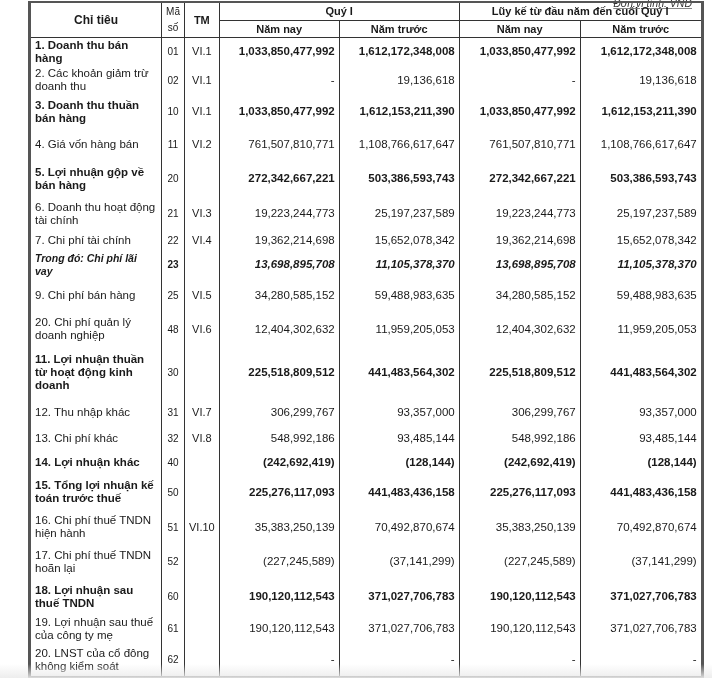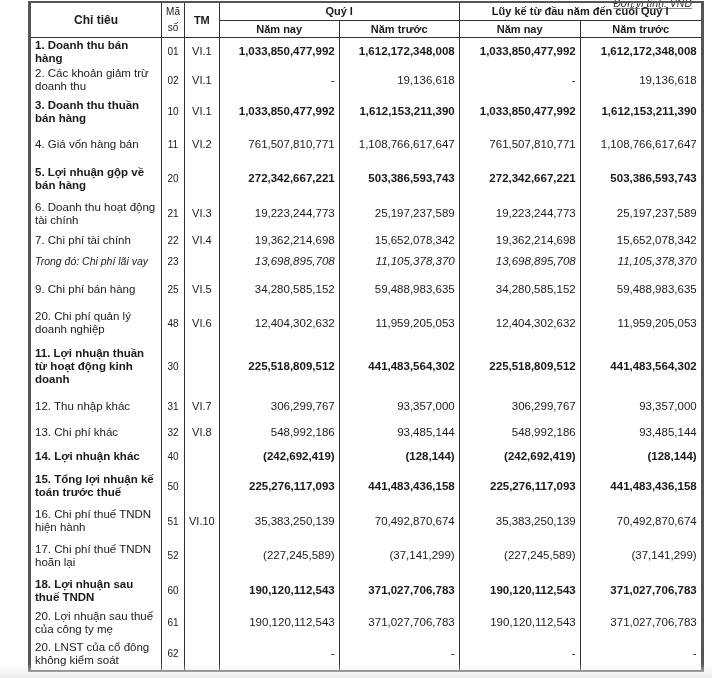--- a/index.html
+++ b/index.html
@@ -138,21 +138,21 @@
       </tr>
       <tr class="normal" style="height: 22px;">
         <td class="label">7. Chi phí tài chính</td>
         <td class="code">22</td>
         <td class="tm">VI.4</td>
         <td class="num">19,362,214,698</td>
         <td class="num">15,652,078,342</td>
         <td class="num">19,362,214,698</td>
         <td class="num">15,652,078,342</td>
       </tr>
-      <tr class="italic" style="height: 20px;">
+      <tr class="italic" style="height: 20px; font-weight: bold;">
         <td class="label">Trong đó: Chi phí lãi vay</td>
         <td class="code">23</td>
         <td class="tm"></td>
         <td class="num">13,698,895,708</td>
         <td class="num">11,105,378,370</td>
         <td class="num">13,698,895,708</td>
         <td class="num">11,105,378,370</td>
       </tr>
       <tr class="normal" style="height: 35px;">
         <td class="label">9. Chi phí bán hàng</td>
@@ -238,21 +238,21 @@
       <tr class="bold" style="height: 34px;">
         <td class="label">18. Lợi nhuận sau thuế TNDN</td>
         <td class="code">60</td>
         <td class="tm"></td>
         <td class="num">190,120,112,543</td>
         <td class="num">371,027,706,783</td>
         <td class="num">190,120,112,543</td>
         <td class="num">371,027,706,783</td>
       </tr>
       <tr class="normal" style="height: 30px;">
-        <td class="label">20. Lợi nhuận sau thuế của công ty mẹ</td>
+        <td class="label">19. Lợi nhuận sau thuế của công ty mẹ</td>
         <td class="code">61</td>
         <td class="tm"></td>
         <td class="num">190,120,112,543</td>
         <td class="num">371,027,706,783</td>
         <td class="num">190,120,112,543</td>
         <td class="num">371,027,706,783</td>
       </tr>
       <tr class="normal" style="height: 33px;">
         <td class="label">20. LNST của cổ đông không kiểm soát</td>
         <td class="code">62</td>

